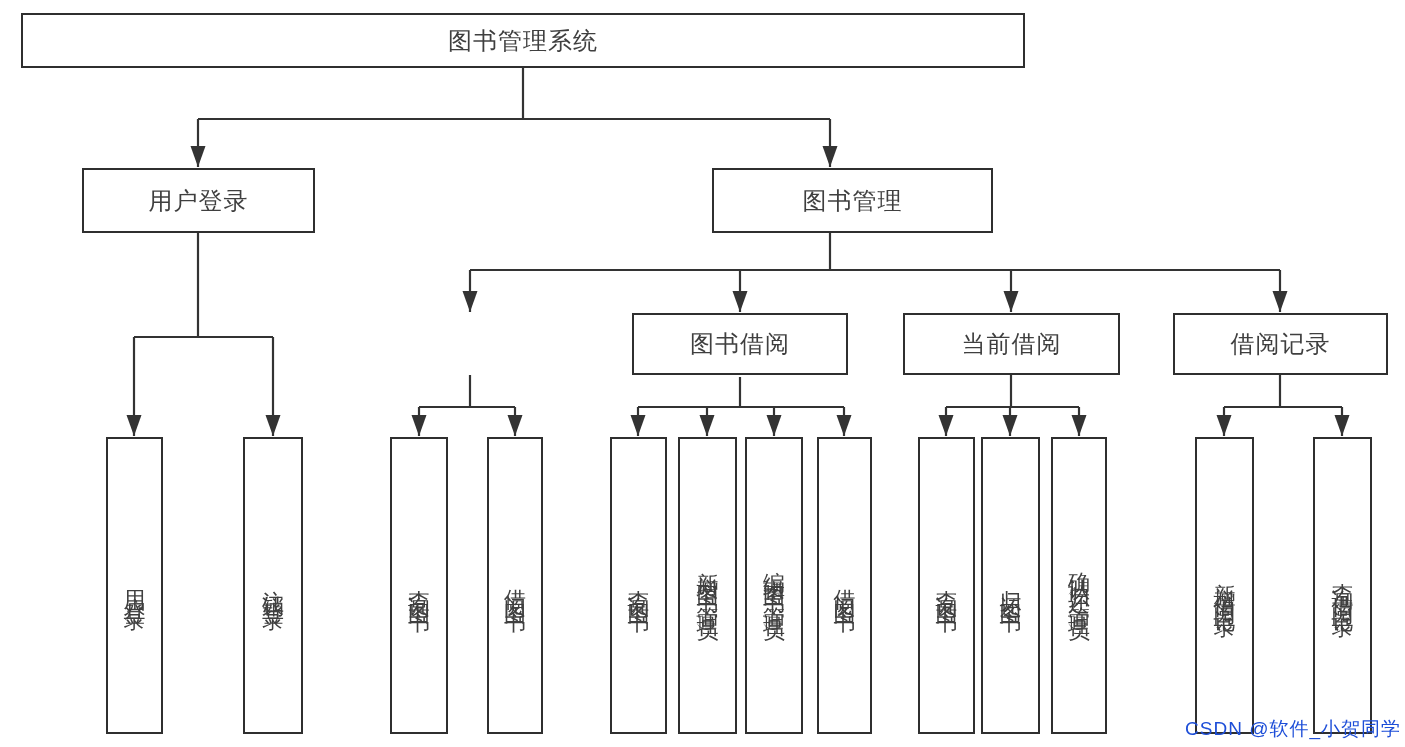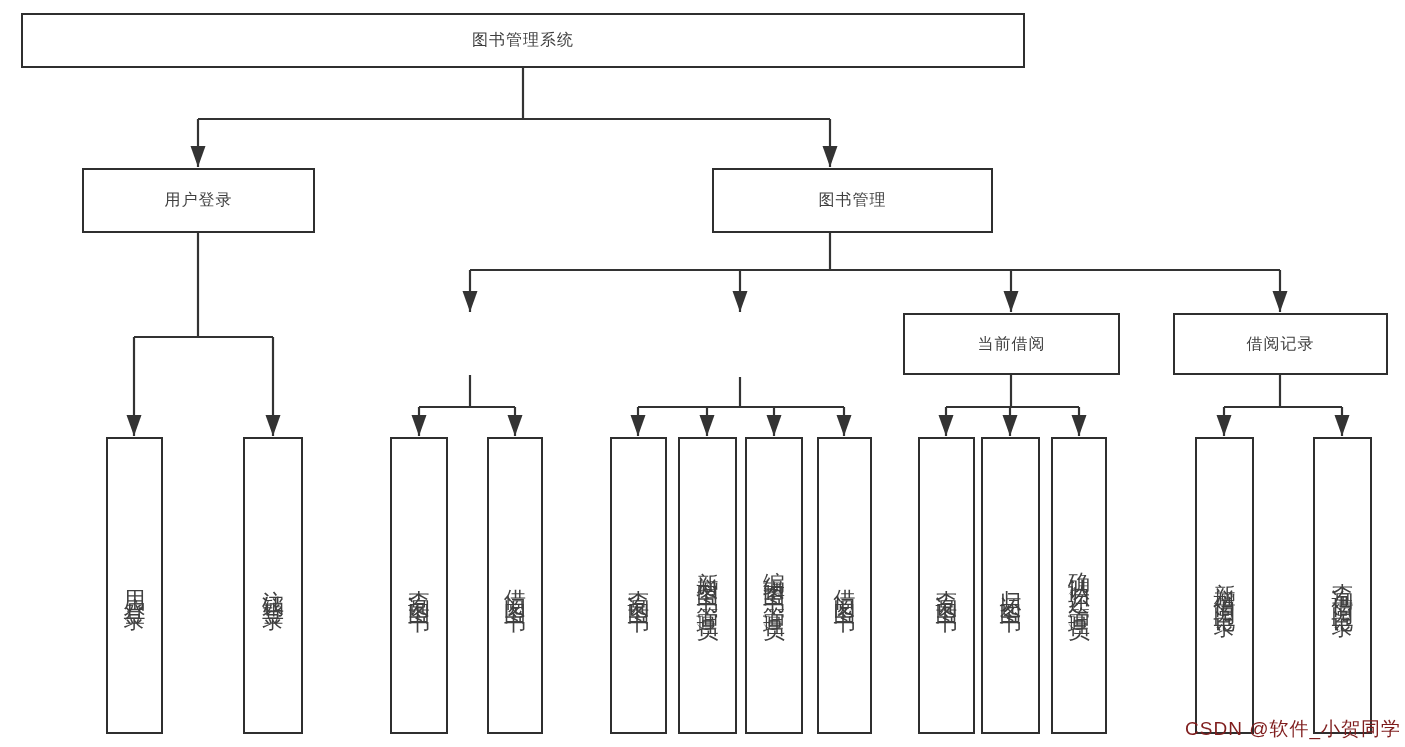--- a/index.html
+++ b/index.html
@@ -28,38 +28,38 @@
   .node {
     position: absolute;
     box-sizing: border-box;
     border: 2px solid #2f2f2f;
     background: #ffffff;
     display: flex;
     align-items: center;
     justify-content: center;
     color: #3f3f3f;
   }
-  .hbox { font-size: 16px; letter-spacing: 1px; }
+  .hbox { font-size: 24px; letter-spacing: 1px; }
   .vbox { top: 437px; height: 297px; }
   .vbox .vtext {
     writing-mode: vertical-rl;
     text-orientation: mixed;
     font-size: 22px;
     letter-spacing: 7px;
     line-height: 1.1;
     color: #3f3f3f;
     white-space: nowrap;
   }
 
   .watermark {
     position: absolute;
     top: 716px;
     right: 4px;
     font-size: 19px;
-    color: #7f1d1d;
+    color: #1d4ed8;
     letter-spacing: 1px;
     z-index: 5;
     white-space: nowrap;
   }
 </style>
 </head>
 <body>
 
 <div class="canvas">
 
@@ -104,20 +104,23 @@
     <span>图书管理系统</span>
   </div>
 
   <div class="node hbox" style="left:82px; top:168px; width:233px; height:65px;">
     <span>用户登录</span>
   </div>
   <div class="node hbox" style="left:712px; top:168px; width:281px; height:65px;justify-content:center;">
     <span>图书管理</span>
   </div>
 
+  <div class="node hbox" style="left:632px; top:313px; width:216px; height:62px;">
+    <span>图书借阅</span>
+  </div>
   <div class="node hbox" style="left:1173px; top:313px; width:215px; height:62px;">
     <span>借阅记录</span>
   </div>
   <div class="node hbox" style="left:903px; top:313px; width:217px; height:62px;">
     <span>当前借阅</span>
   </div>
 
   <div class="node vbox" style="left:106px; width:57px;">
     <span class="vtext">用户登录</span>
   </div>

